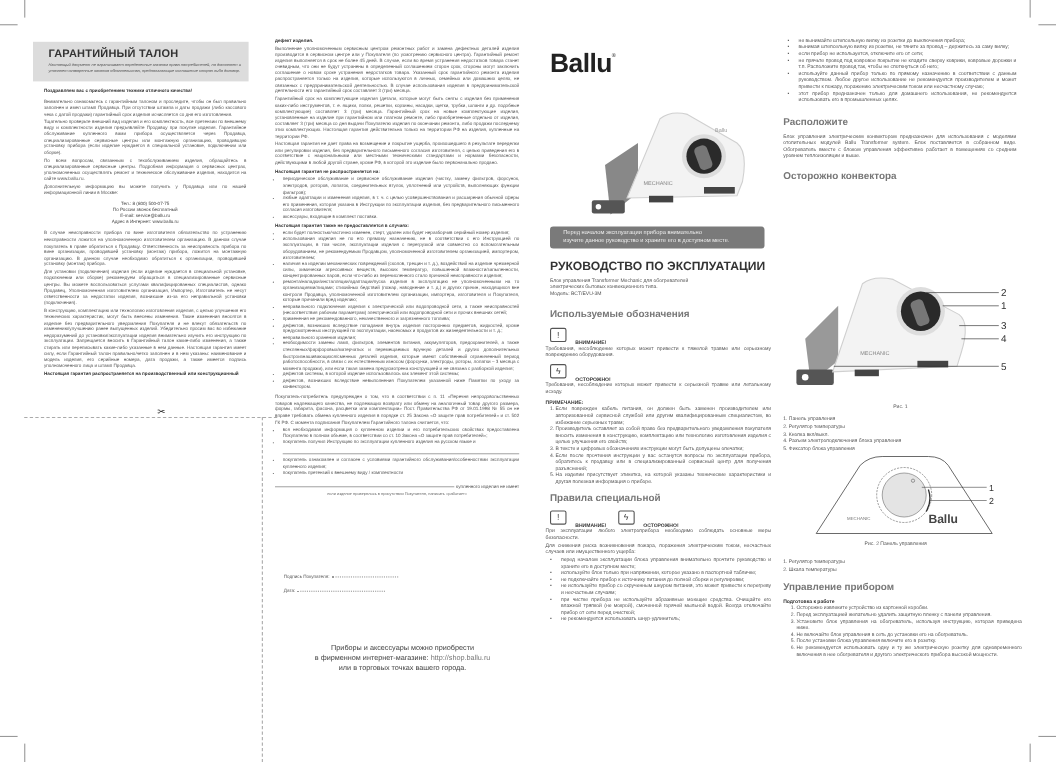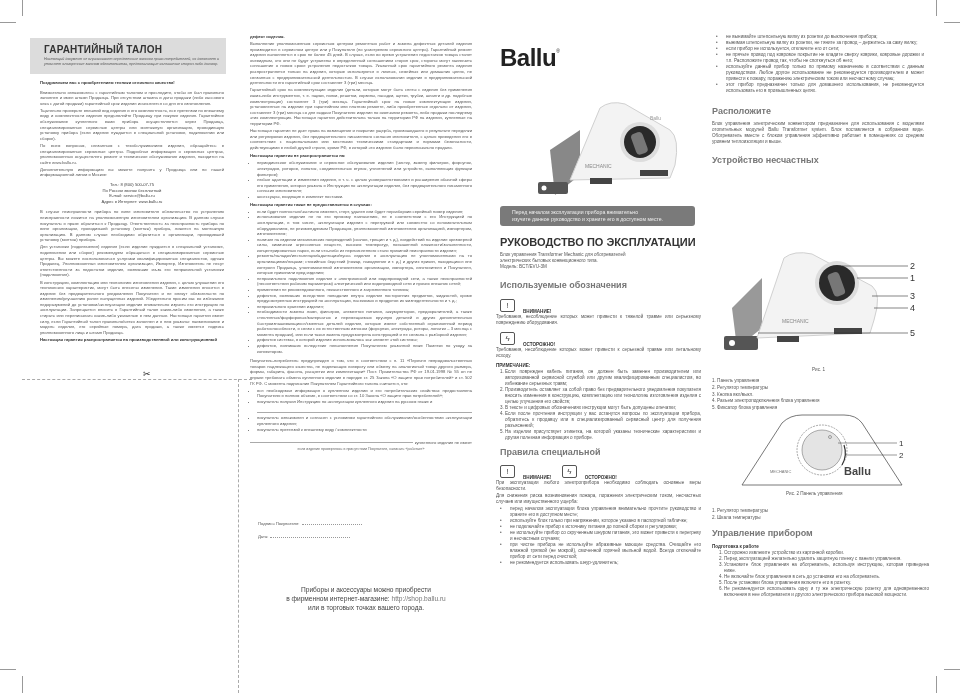--- a/index.html
+++ b/index.html
@@ -211,21 +211,21 @@
     <ul class="t46 dots" style="padding-left:14px;">
       <li>не вынимайте штепсельную вилку из розетки до выключения прибора;</li>
       <li>вынимая штепсельную вилку из розетки, не тяните за провод – держитесь за саму вилку;</li>
       <li>если прибор не используется, отключите его от сети;</li>
       <li>не прячьте провод под ковровое покрытие не кладите сверху коврики, ковровые дорожки и т.п. Расположите провод так, чтобы не споткнуться об него;</li>
       <li>используйте данный прибор только по прямому назначению в соответствии с данным руководством. Любое другое использование не рекомендуется производителем и может привести к пожару, поражению электрическим током или несчастному случаю;</li>
       <li>этот прибор предназначен только для домашнего использования, не рекомендуется использовать его в промышленных целях.</li>
     </ul>
     <div class="h-gray" style="margin:12px 0 5px 0;">Расположите</div>
     <p class="t46">Блок управления электрическим конвектором предназначен для использования с моделями отопительных модулей Ballu Transformer system. Блок поставляется в собранном виде. Обогреватель вместе с блоком управления эффективно работает в помещениях со средним уровнем теплоизоляции и выше.</p>
-    <div class="h-gray" style="margin:10px 0 0 0;">Устройство несчастных</div>
+    <div class="h-gray" style="margin:10px 0 0 0;">Осторожно конвектора</div>
   </div>
 
   <svg class="fig1" viewBox="0 0 200 110">
     <polygon points="10,60 40,30 40,80 15,100" fill="#999"></polygon>
     <rect x="2" y="88" width="34" height="14" rx="2" fill="#555"></rect>
     <circle cx="10" cy="95" r="3" fill="#fff"></circle>
     <path d="M35,90 L62,10 Q72,2 90,6 L150,38 Q160,46 152,72 L148,85 Z" fill="#f3f3f3" stroke="#d0d0d0"></path>
     <rect x="55" y="88" width="22" height="6" fill="#444"></rect>
     <rect x="112" y="80" width="28" height="6" fill="#444"></rect>
     <circle cx="115" cy="35" r="22" fill="#ddd"></circle>

